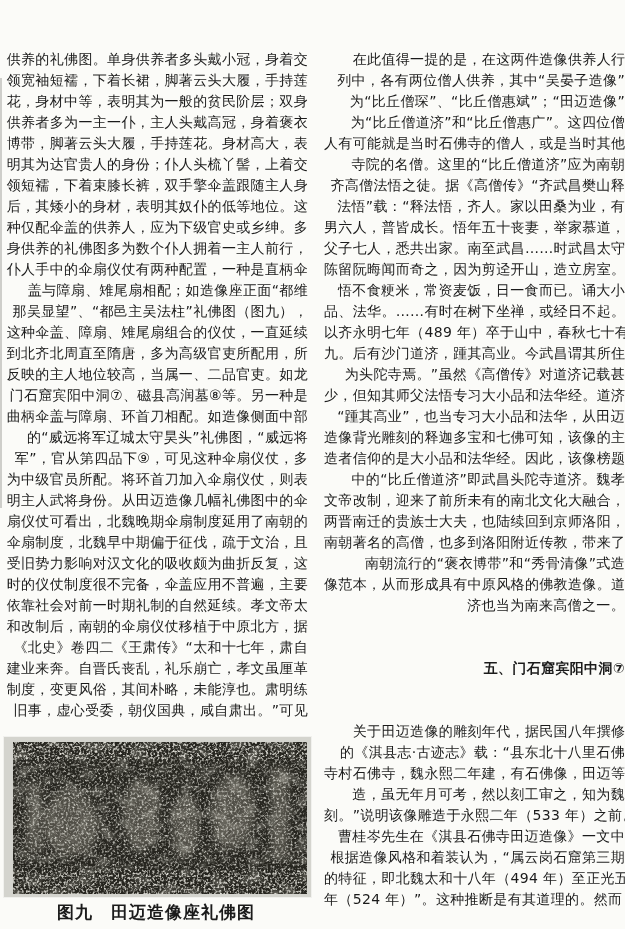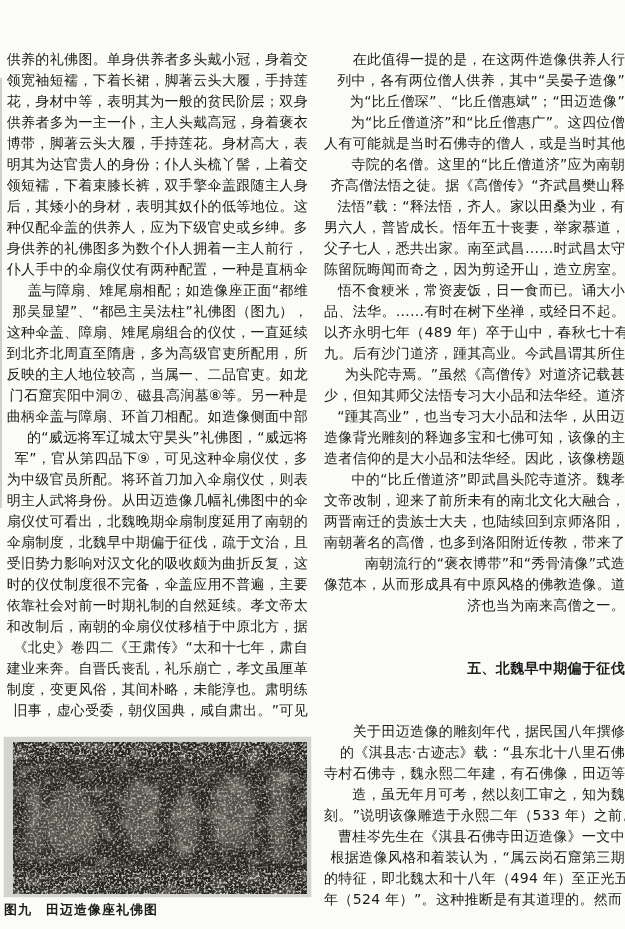--- a/index.html
+++ b/index.html
@@ -35,22 +35,22 @@
     box-shadow:0 0 0 1px rgba(0,0,0,0.04);
   }
   .photo-inner {
     width:100%; height:100%;
     background:#26251f;
     position:relative; overflow:hidden;
   }
   .photo-inner svg { display:block; width:100%; height:100%; }
   .caption {
     position:absolute; left:4px; top:901px; width:304px;
-    font-weight:bold;
-    font-size:13px; letter-spacing:1px;
+    text-align:center; font-weight:bold;
+    font-size:17px; letter-spacing:1px;
     white-space:pre;
   }
 </style>
 </head>
 <body>
 
 <div class="page">
 
   <div class="scan-line"></div>
 
@@ -112,21 +112,21 @@
 “踵其高业”，也当专习大小品和法华，从田迈
 造像背光雕刻的释迦多宝和七佛可知，该像的主
 造者信仰的是大小品和法华经。因此，该像榜题
 中的“比丘僧道济”即武昌头陀寺道济。魏孝
 文帝改制，迎来了前所未有的南北文化大融合，
 两晋南迁的贵族士大夫，也陆续回到京师洛阳，
 南朝著名的高僧，也多到洛阳附近传教，带来了
 南朝流行的“褒衣博带”和“秀骨清像”式造
 像范本，从而形成具有中原风格的佛教造像。道
 济也当为南来高僧之一。</div>
-    <div class="para heading">　　五、北魏早中期偏于征伐</div>
+    <div class="para heading">　　五、门石窟宾阳中洞⑦</div>
     <div class="para">　　关于田迈造像的雕刻年代，据民国八年撰修
 的《淇县志·古迹志》载：“县东北十八里石佛
 寺村石佛寺，魏永熙二年建，有石佛像，田迈等
 造，虽无年月可考，然以刻工审之，知为魏
 刻。”说明该像雕造于永熙二年（533 年）之前。
 曹桂岑先生在《淇县石佛寺田迈造像》一文中
 根据造像风格和着装认为，“属云岗石窟第三期
 的特征，即北魏太和十八年（494 年）至正光五
 年（524 年）”。这种推断是有其道理的。然而，</div>
   </div>

